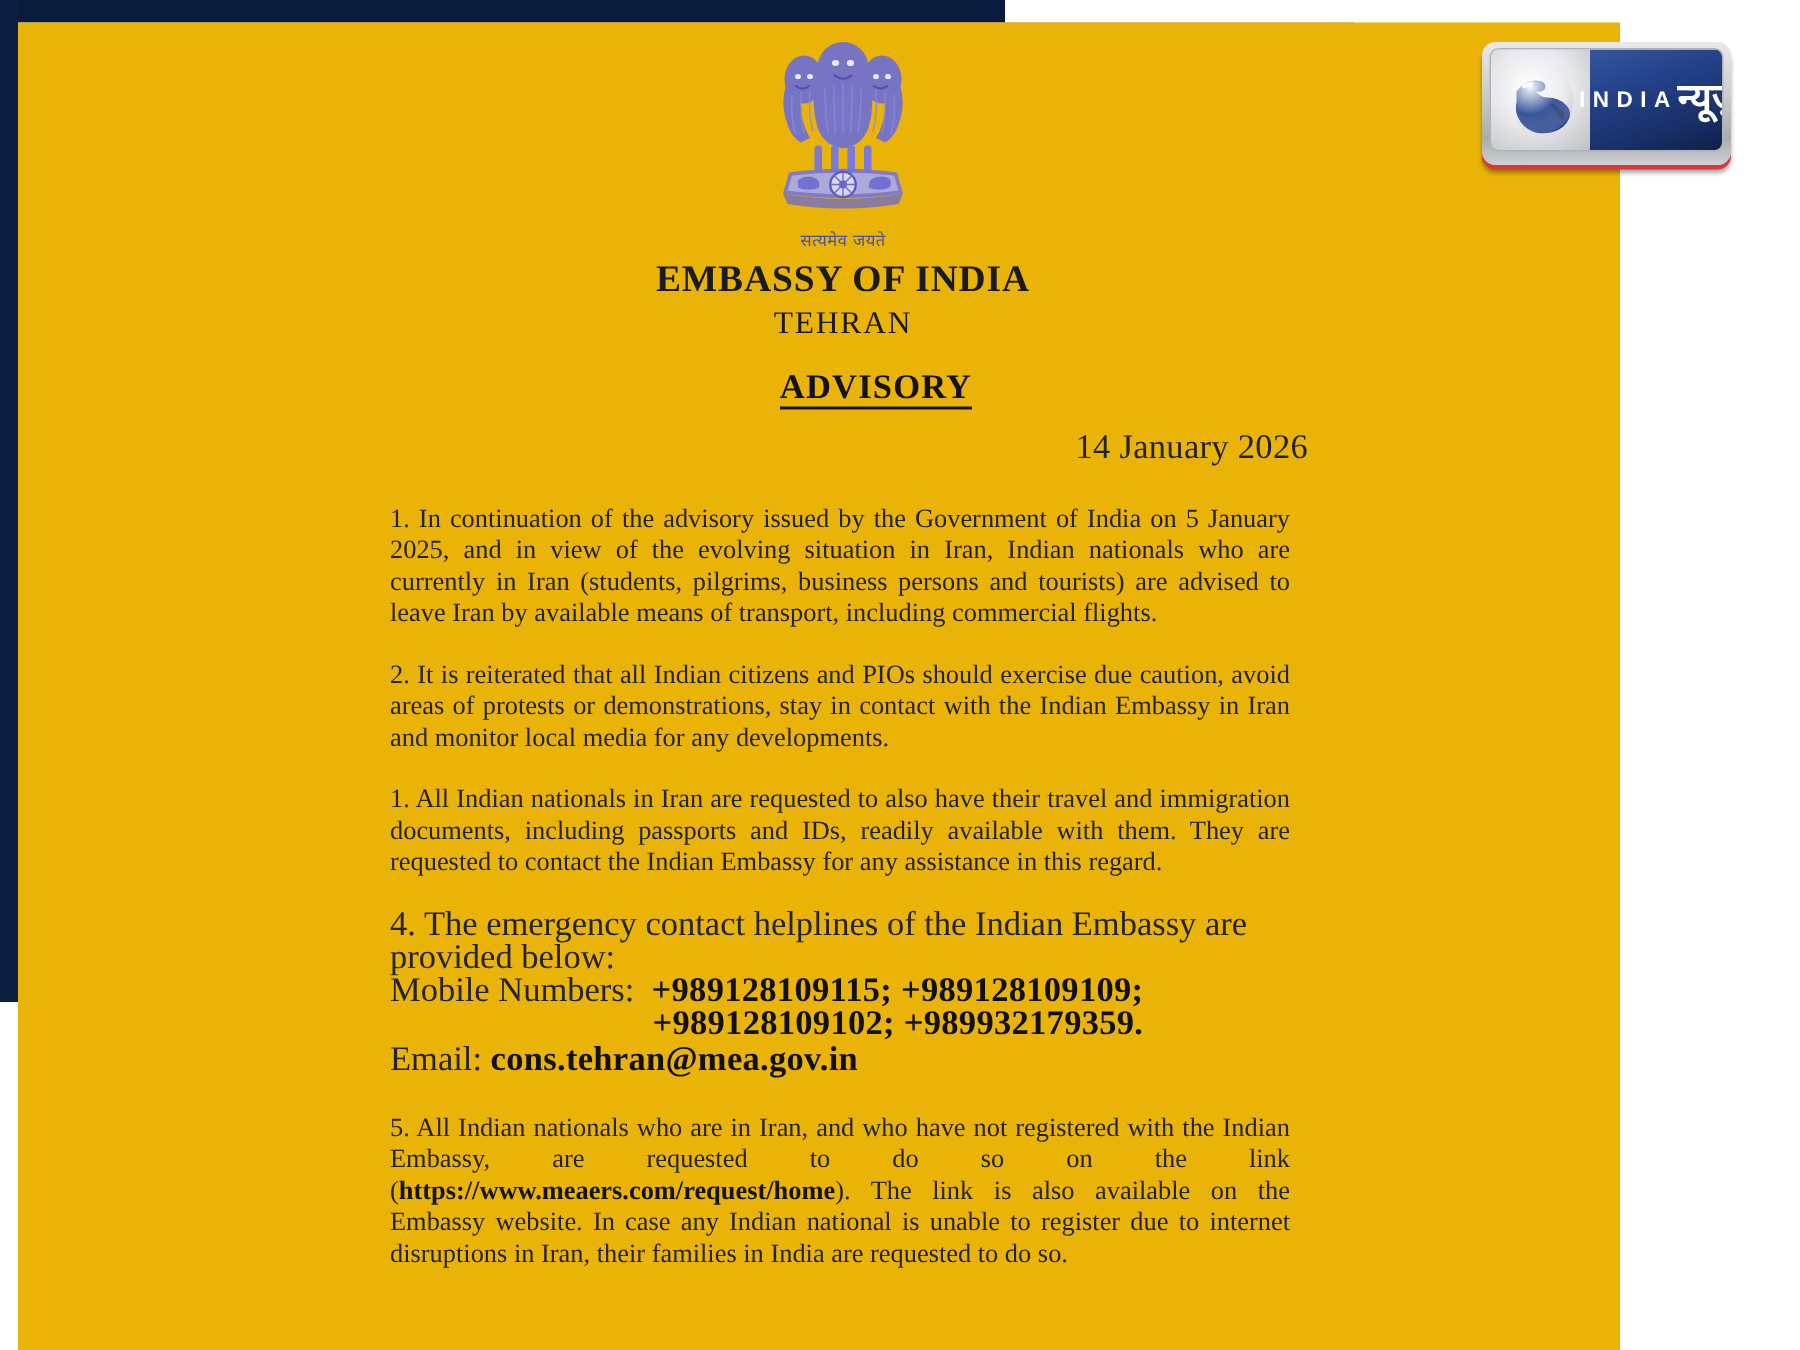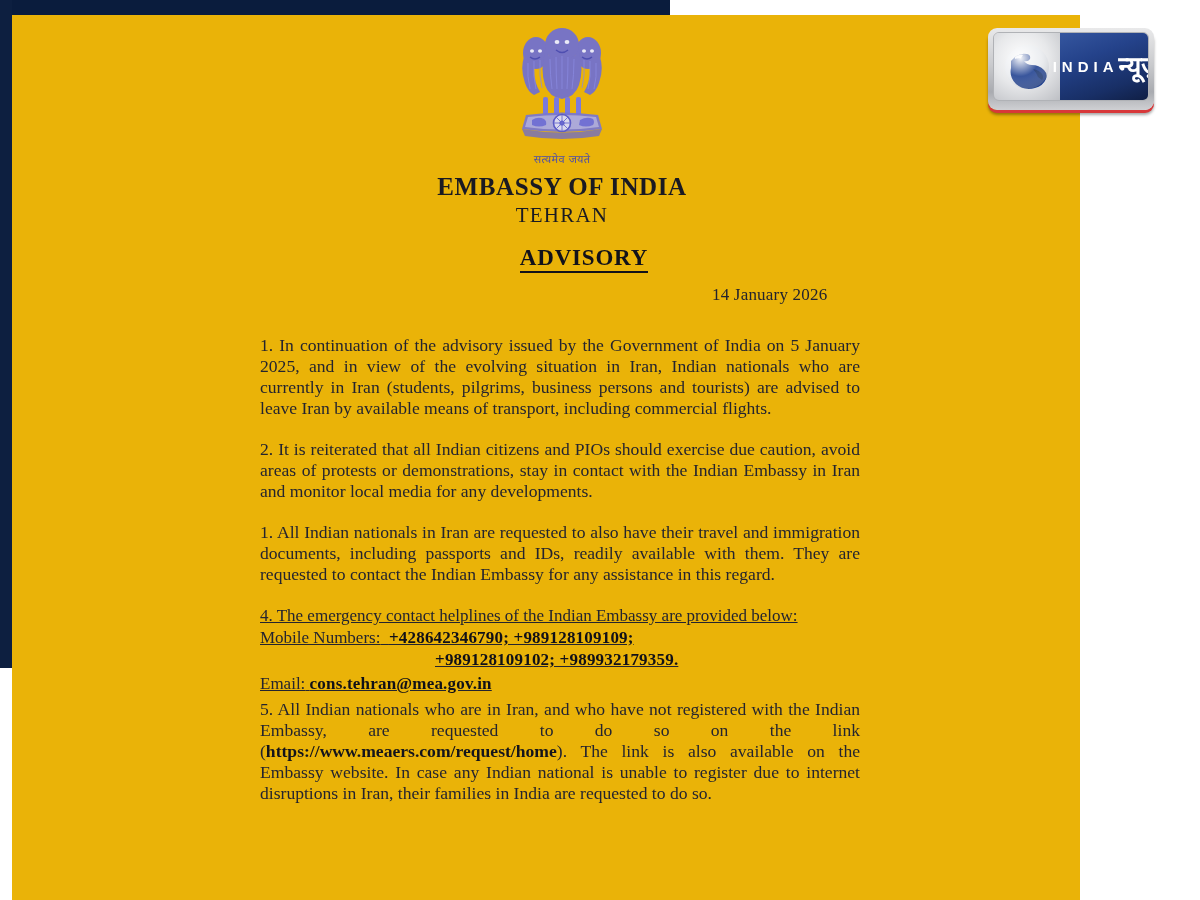--- a/index.html
+++ b/index.html
@@ -111,22 +111,22 @@
   #doc-heading span {
     border-bottom: 2.5px solid #12121a;
     padding-bottom: 1px;
   }
 
   #doc-date {
     position: absolute;
     left: 700px;
     top: 270px;
     width: 160px;
-    text-align: left;
-    font-size: 17px;
+    text-align: right;
+    font-size: 23px;
     color: #23232e;
     letter-spacing: 0.2px;
   }
 
   #body-block {
     position: absolute;
     left: 248px;
     top: 320px;
     width: 600px;
     color: #24242f;
@@ -135,32 +135,31 @@
   }
   .para {
     text-align: justify;
     text-justify: inter-word;
     margin: 0 0 20px 0;
   }
   .para b { font-weight: bold; color: #14141c; }
 
   .contact-line {
     margin: 0;
-    font-size: 17px;
+    font-size: 23px;
     line-height: 22px;
     color: #24242f;
-    text-decoration: underline;
   }
   .contact-line .val {
     font-weight: bold;
     color: #101018;
     letter-spacing: 0.2px;
   }
   .contact-indent { padding-left: 175px; }
-  #contact-email { margin-top: 2px; margin-bottom: 4px; }
+  #contact-email { margin-top: 2px; margin-bottom: 24px; }
 
   
   #india-news-logo {
     position: absolute;
     left: 988px;
     top: 28px;
     width: 166px;
     height: 82px;
   }
   #logo-frame {
@@ -299,21 +298,21 @@
   <div id="doc-heading" class="center-line"><span>ADVISORY</span></div>
   <div id="doc-date">14 January 2026</div>
 
   <div id="body-block">
 
     <p class="para">1. In continuation of the advisory issued by the Government of India on 5 January 2025, and in view of the evolving situation in Iran, Indian nationals who are currently in Iran (students, pilgrims, business persons and tourists) are advised to leave Iran by available means of transport, including commercial flights.</p>
     <p class="para">2. It is reiterated that all Indian citizens and PIOs should exercise due caution, avoid areas of protests or demonstrations, stay in contact with the Indian Embassy in Iran and monitor local media for any developments.</p>
     <p class="para">1. All Indian nationals in Iran are requested to also have their travel and immigration documents, including passports and IDs, readily available with them. They are requested to contact the Indian Embassy for any assistance in this regard.</p>
 
     <p class="contact-line">4. The emergency contact helplines of the Indian Embassy are provided below:</p>
-    <p class="contact-line"><span>Mobile Numbers:</span>&nbsp;&nbsp;<span class="val">+428642346790; +989128109109;</span></p>
+    <p class="contact-line"><span>Mobile Numbers:</span>&nbsp;&nbsp;<span class="val">+989128109115; +989128109109;</span></p>
     <p class="contact-line contact-indent"><span class="val">+989128109102; +989932179359.</span></p>
     <p class="contact-line" id="contact-email"><span>Email:</span> <span class="val">cons.tehran@mea.gov.in</span></p>
 
     <p class="para"><span>5. All Indian nationals who are in Iran, and who have not registered with the Indian Embassy, are requested to do so on the link (</span><b>https://www.meaers.com/request/home</b><span>). The link is also available on the Embassy website. In case any Indian national is unable to register due to internet disruptions in Iran, their families in India are requested to do so.</span></p>
 
   </div>
 </div>
 
 <div id="india-news-logo">
   <div id="logo-frame">

